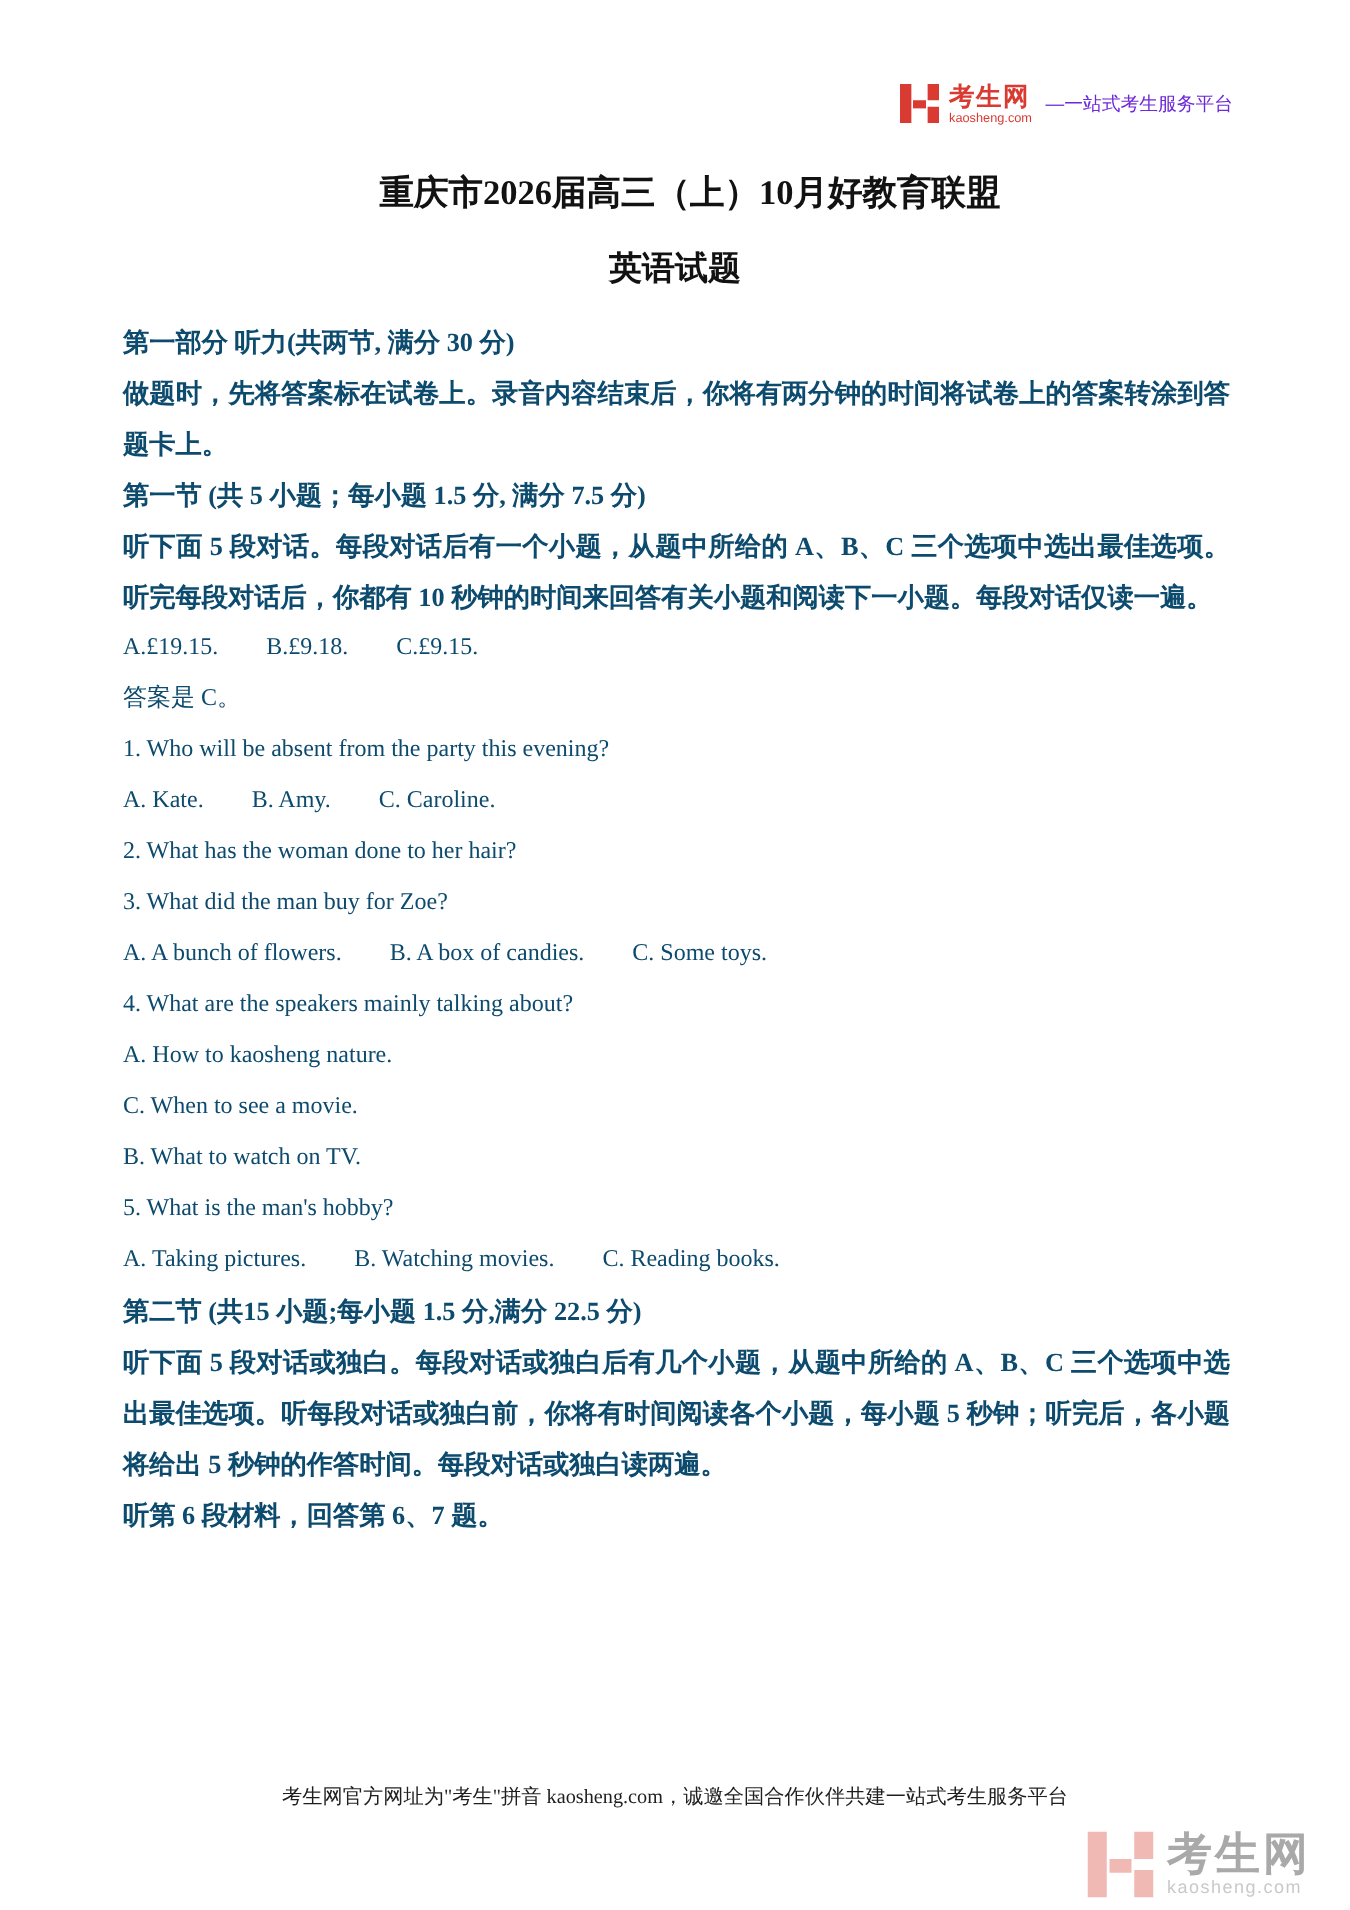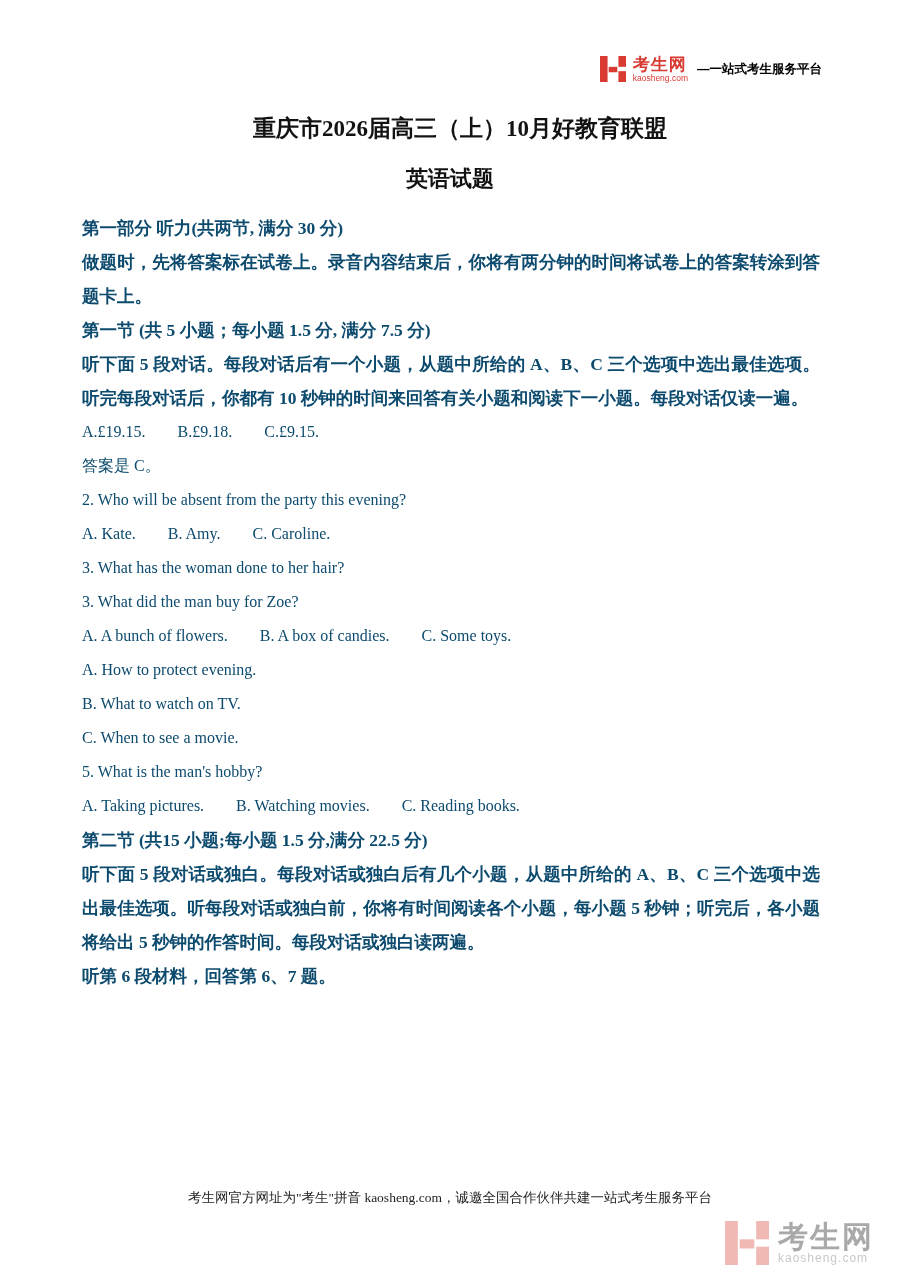--- a/index.html
+++ b/index.html
@@ -28,21 +28,21 @@
   .brand-text { display: flex; flex-direction: column; line-height: 1.05; }
   .brand-name {
     color: #d93a32; font-weight: bold; font-size: 17px;
     font-family: "Liberation Sans", sans-serif; letter-spacing: 1px;
   }
   .brand-domain {
     color: #d93a32; font-size: 8.5px;
     font-family: "Liberation Sans", sans-serif;
   }
   .brand-tagline {
-    color: #000000; font-weight: bold; font-size: 12.5px;
+    color: #6d28d9; font-weight: normal; font-size: 12.5px;
     font-family: "Liberation Sans", sans-serif; margin-left: 2px;
   }
   
   .doc-title {
     text-align: center;
     font-size: 23px;
     font-weight: bold;
     margin-top: 113px;
     padding-left: 20px;
   }
@@ -117,28 +117,29 @@
   <h1 class="doc-title">重庆市2026届高三（上）10月好教育联盟</h1>
   <h2 class="doc-subtitle">英语试题</h2>
 
   <main class="doc-body" id="doc-body">
       <p class="para bold">第一部分 听力(共两节, 满分 30 分)</p>
       <p class="para bold">做题时，先将答案标在试卷上。录音内容结束后，你将有两分钟的时间将试卷上的答案转涂到答题卡上。</p>
       <p class="para bold">第一节 (共 5 小题；每小题 1.5 分, 满分 7.5 分)</p>
       <p class="para bold">听下面 5 段对话。每段对话后有一个小题，从题中所给的 A、B、C 三个选项中选出最佳选项。听完每段对话后，你都有 10 秒钟的时间来回答有关小题和阅读下一小题。每段对话仅读一遍。</p>
       <p class="para">A.£19.15.        B.£9.18.        C.£9.15.</p>
       <p class="para">答案是 C。</p>
-      <p class="para">2. Who will be absent from the party this evening?</p>
+      <p class="para">1. Who will be absent from the party this evening?</p>
       <p class="para">A. Kate.        B. Amy.        C. Caroline.</p>
-      <p class="para">3. What has the woman done to her hair?</p>
+      <p class="para">2. What has the woman done to her hair?</p>
       <p class="para">3. What did the man buy for Zoe?</p>
       <p class="para">A. A bunch of flowers.        B. A box of candies.        C. Some toys.</p>
-      <p class="para">A. How to protect evening.</p>
+      <p class="para">4. What are the speakers mainly talking about?</p>
+      <p class="para">A. How to kaosheng nature.</p>
+      <p class="para">C. When to see a movie.</p>
       <p class="para">B. What to watch on TV.</p>
-      <p class="para">C. When to see a movie.</p>
       <p class="para">5. What is the man's hobby?</p>
       <p class="para">A. Taking pictures.        B. Watching movies.        C. Reading books.</p>
       <p class="para bold">第二节 (共15 小题;每小题 1.5 分,满分 22.5 分)</p>
       <p class="para bold">听下面 5 段对话或独白。每段对话或独白后有几个小题，从题中所给的 A、B、C 三个选项中选出最佳选项。听每段对话或独白前，你将有时间阅读各个小题，每小题 5 秒钟；听完后，各小题将给出 5 秒钟的作答时间。每段对话或独白读两遍。</p>
       <p class="para bold">听第 6 段材料，回答第 6、7 题。</p>
     </main>
 
   <div class="page-footer">考生网官方网址为"考生"拼音 kaosheng.com，诚邀全国合作伙伴共建一站式考生服务平台</div>
 
   <div class="watermark">

